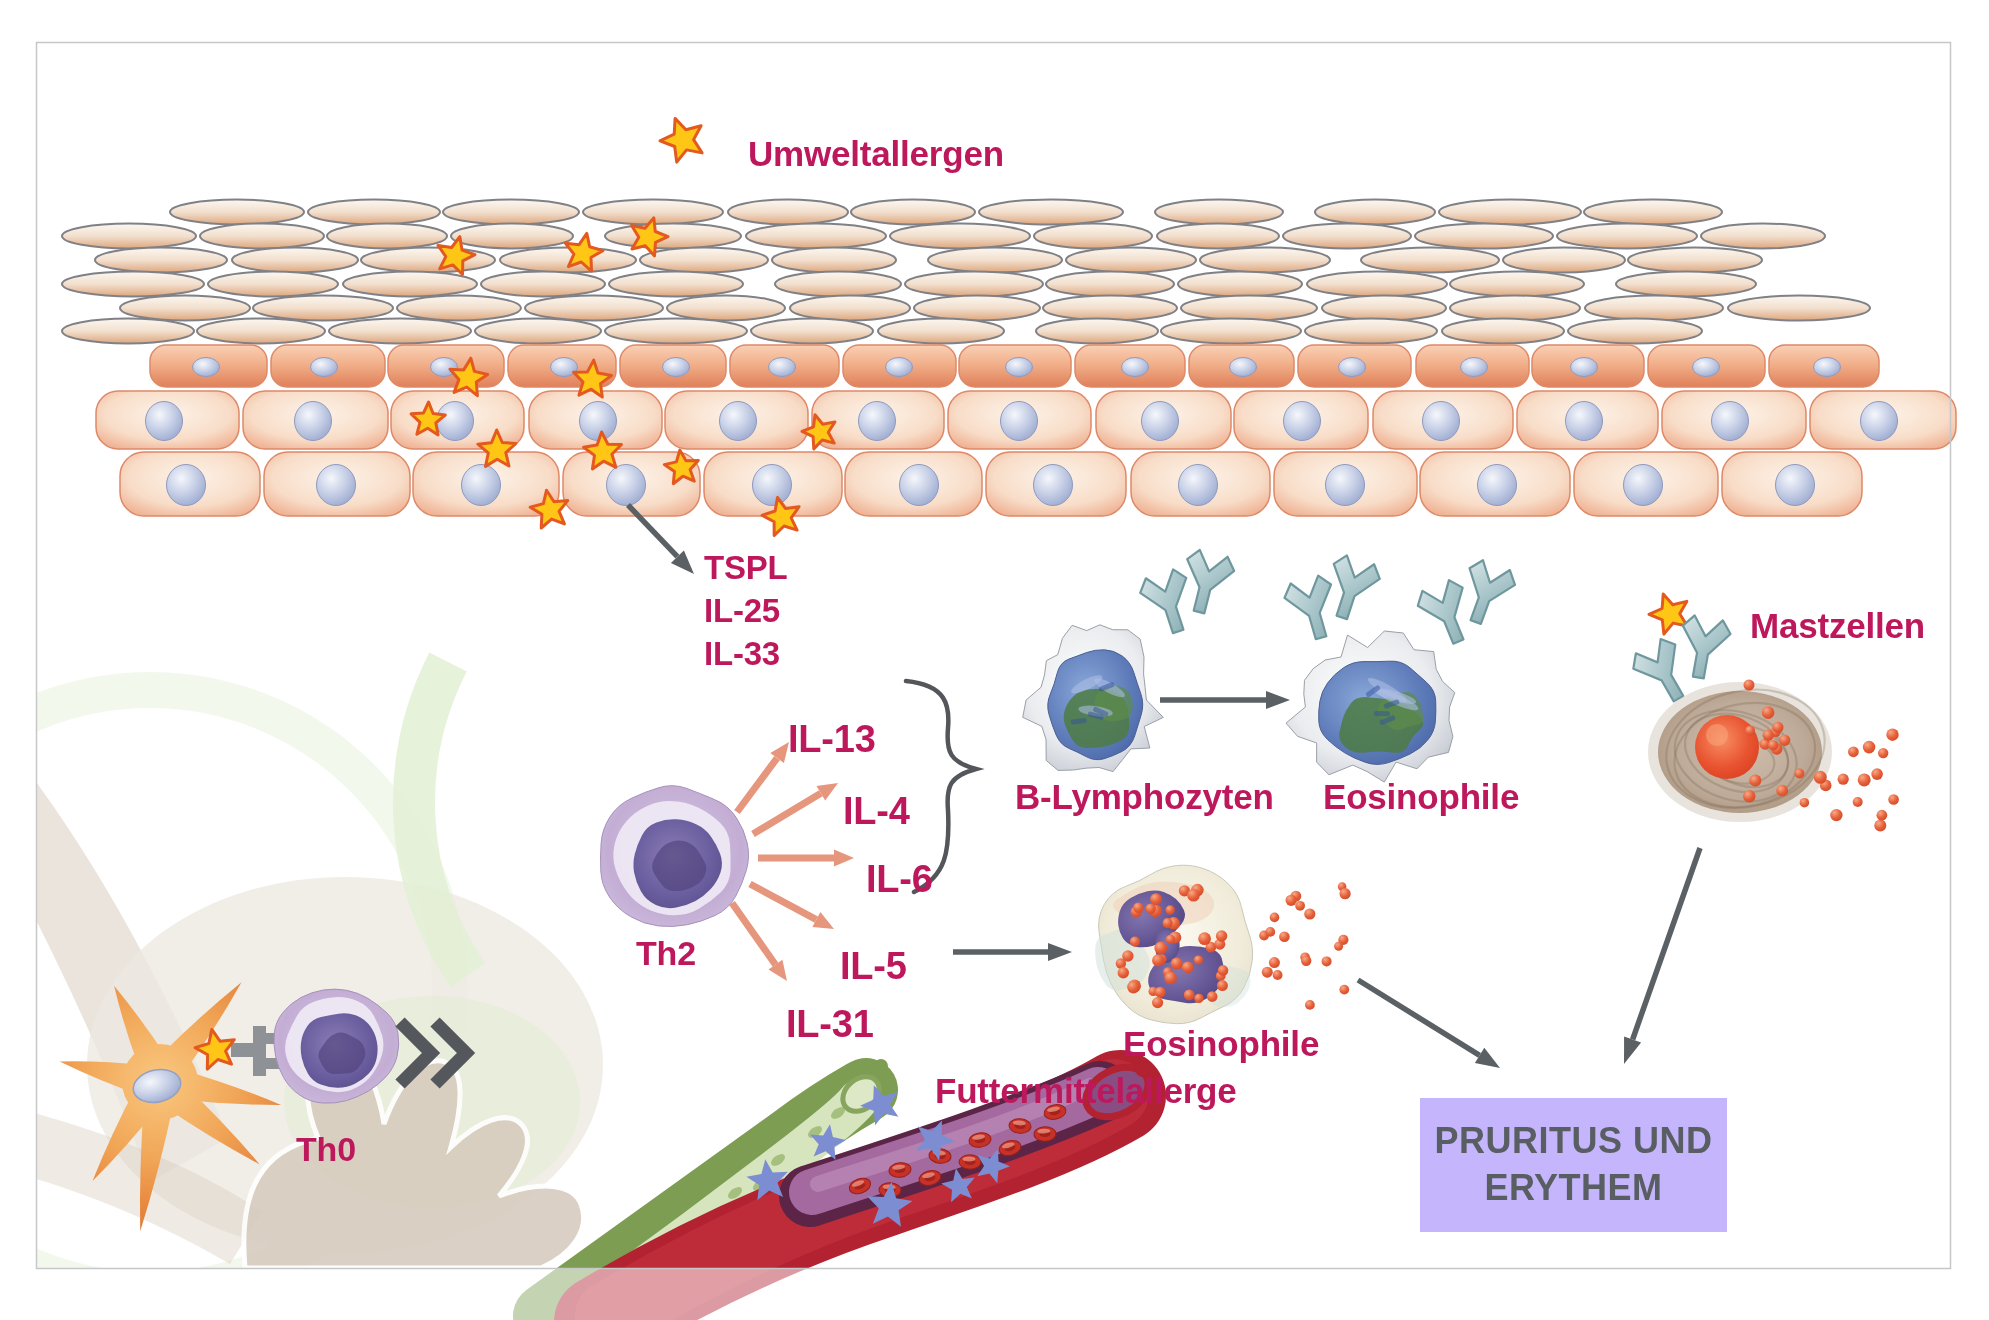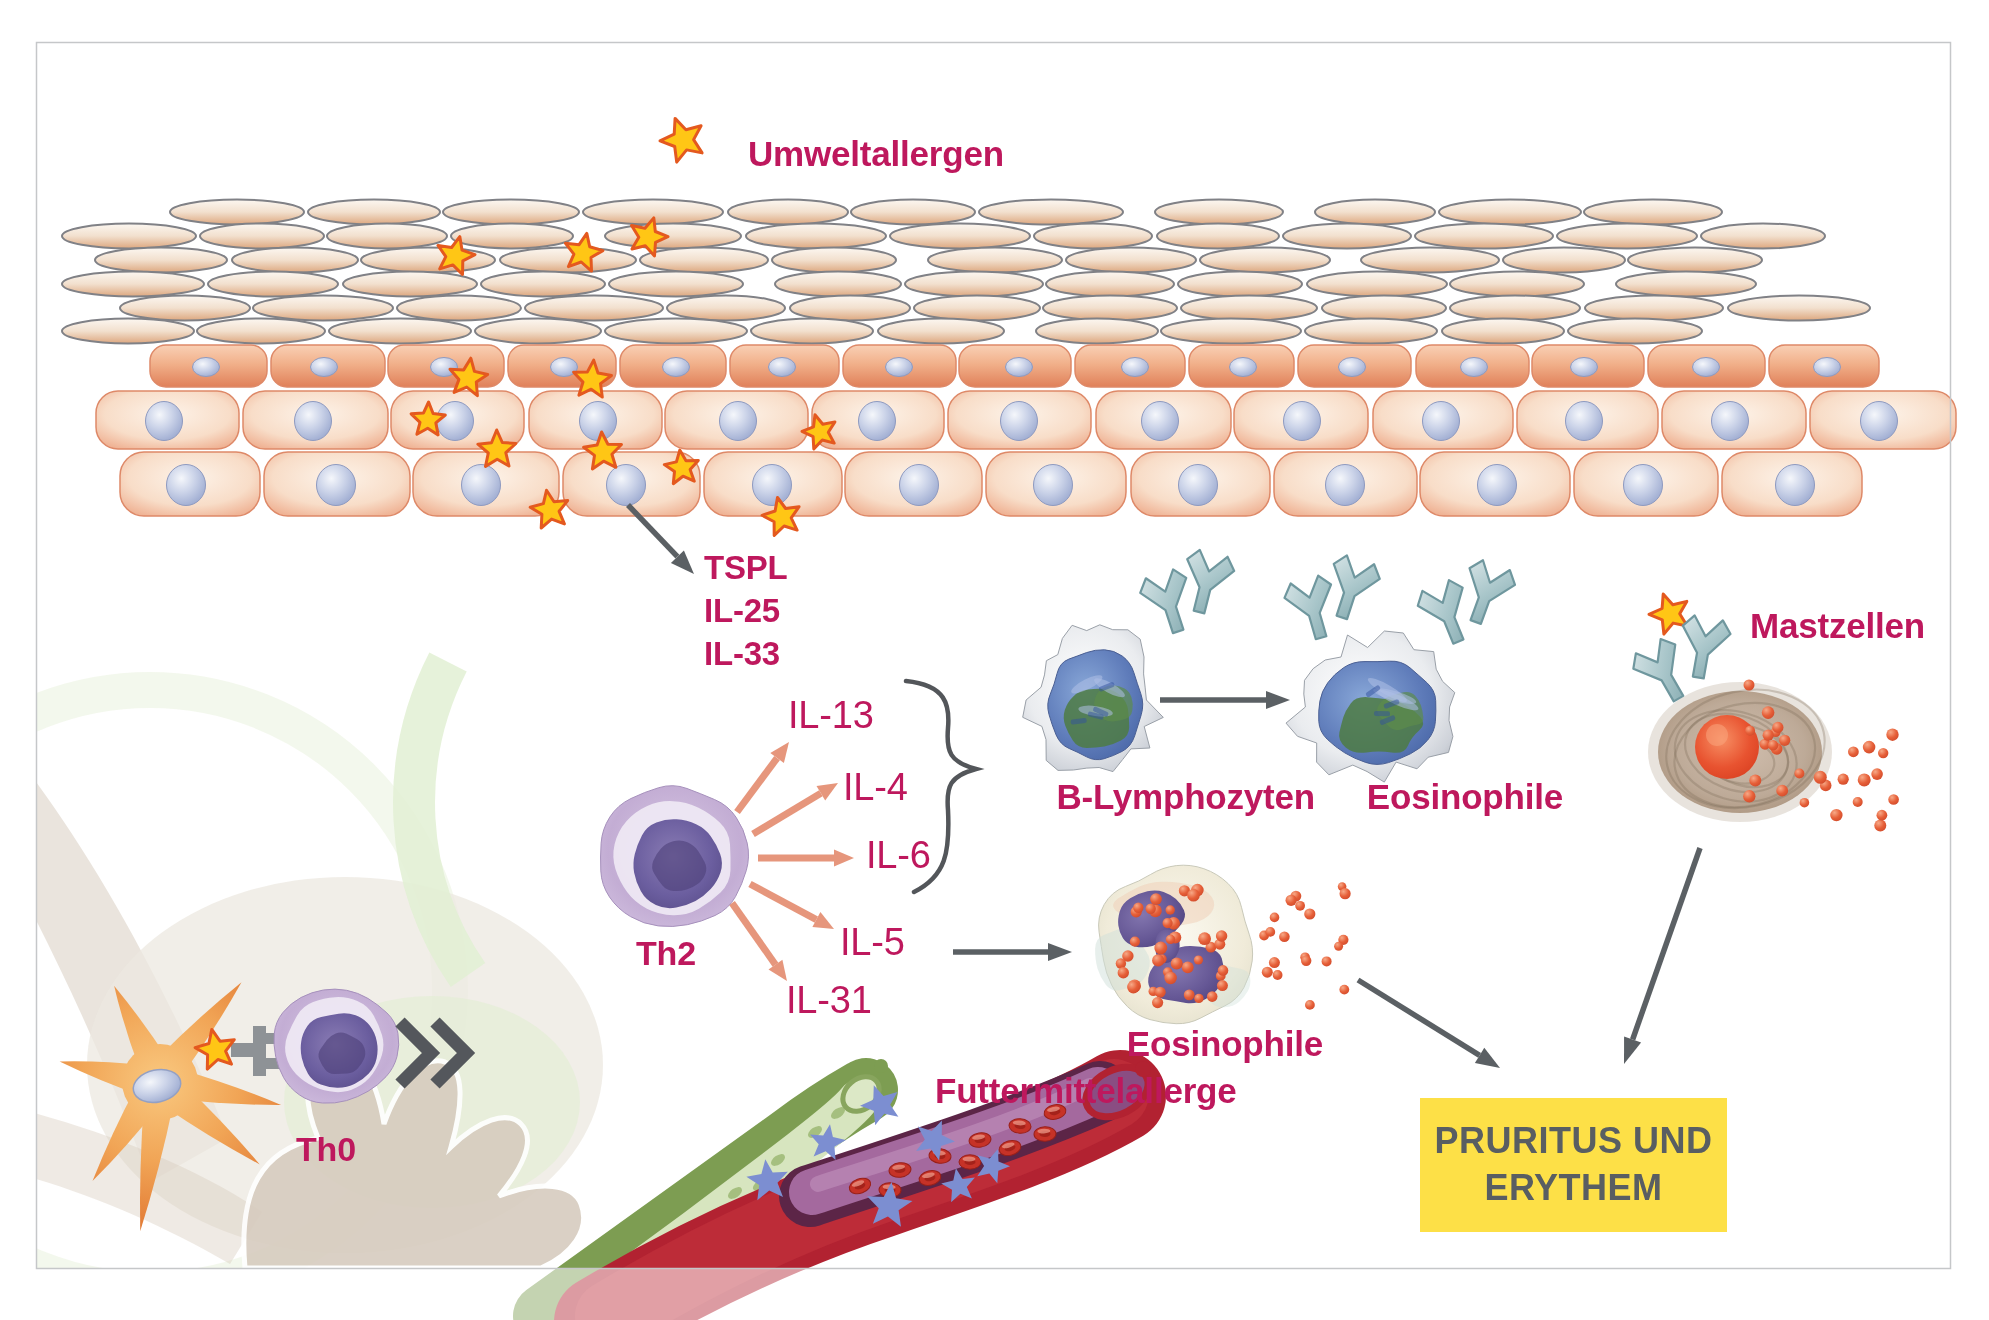--- a/index.html
+++ b/index.html
@@ -1,24 +1,24 @@
 <!DOCTYPE html>
 <html><head>
 <meta charset="utf-8">
 <style>
   html,body{margin:0;padding:0;background:#fff;}
   body{width:1989px;height:1320px;position:relative;overflow:hidden;
        font-family:"Liberation Sans",sans-serif;}
   #art{position:absolute;left:0;top:0;}
   .lbl{position:absolute;font-size:35px;font-weight:600;color:#be185d;
        letter-spacing:-0.2px;white-space:nowrap;line-height:1;}
-  .il{font-size:38px;font-weight:400;}
-  .ctr{text-align:right;}
+  .il{font-size:38px;font-weight:700;margin-top:24px;}
+  .ctr{text-align:left;}
   .outbox{position:absolute;left:1420px;top:1098px;width:307px;height:134px;
-       background:#fde047;display:flex;flex-direction:column;align-items:center;
+       background:#c4b5fd;display:flex;flex-direction:column;align-items:center;
        justify-content:center;font-size:36px;font-weight:700;color:#595e62;
        letter-spacing:.5px;line-height:1.3;}
 </style>
 </head>
 <body>
 
 <svg id="art" width="1989" height="1320" viewBox="0 0 1989 1320">
   <defs>
     <clipPath id="frameClip">
         <rect x="37" y="43" width="1913" height="1225"></rect>

